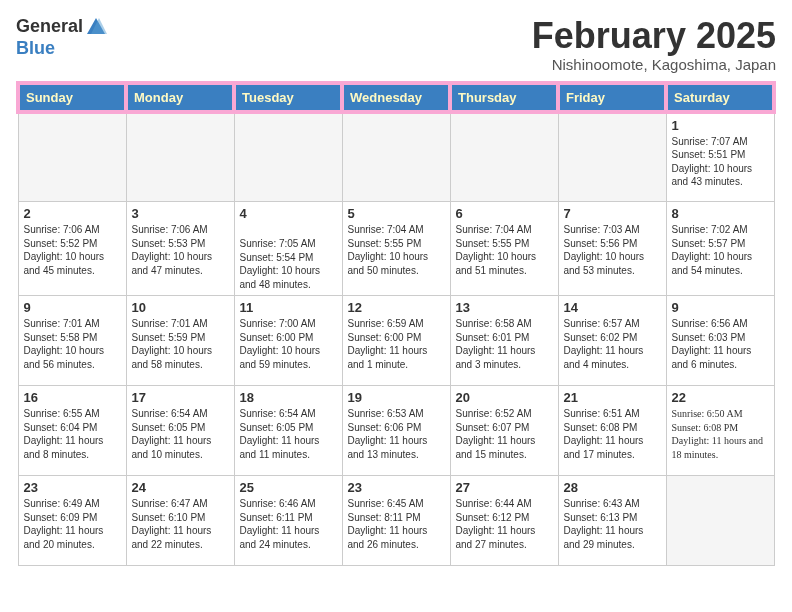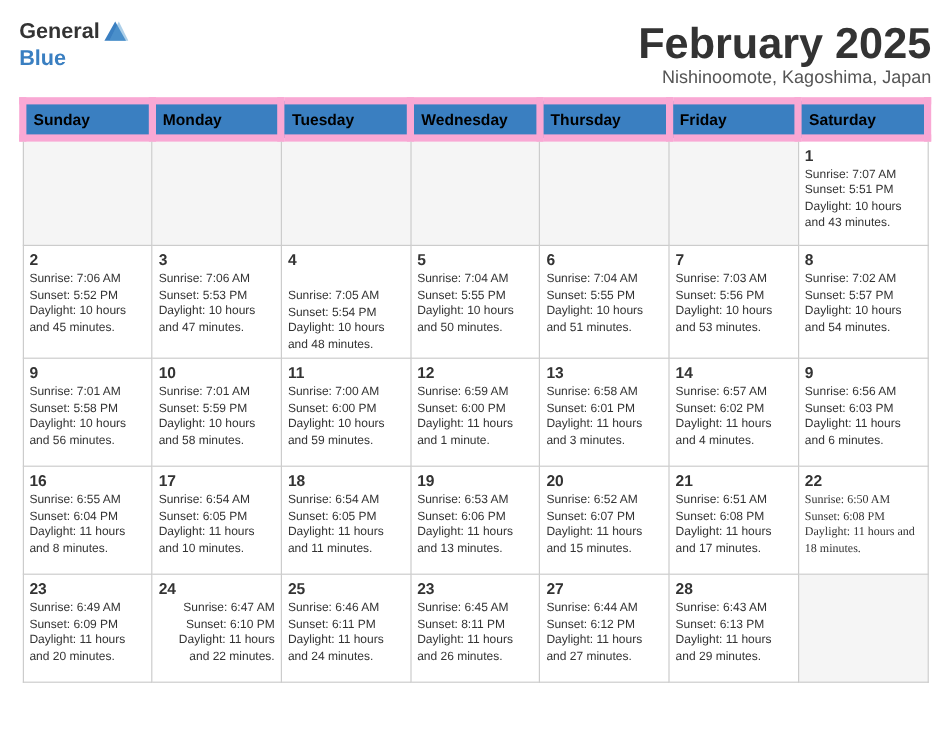--- a/index.html
+++ b/index.html
@@ -53,26 +53,26 @@
       font-size: 15px;
       color: #555;
     }
     table {
       width: 100%;
       border-collapse: collapse;
       table-layout: fixed;
     }
     th {
       background-color: #3a7fc1;
-      color: #000000;
+      color: #fef9c3;
       font-size: 13px;
       font-weight: bold;
       padding: 5px 6px;
       text-align: left;
-      border: 6px solid #f9a8d4;
+      border: 4px solid #f9a8d4;
     }
     td {
       border: 1px solid #ccc;
       vertical-align: top;
       padding: 4px 5px;
       height: 90px;
       background: #fff;
     }
     td.empty {
       background: #f5f5f5;
@@ -270,21 +270,21 @@
       </tr>
       <tr>
         <td>
           <div class="day-num">23</div>
           <div class="day-info" style="white-space: pre-line;">Sunrise: 6:49 AM
 Sunset: 6:09 PM
 Daylight: 11 hours and 20 minutes.</div>
         </td>
         <td>
           <div class="day-num">24</div>
-          <div class="day-info" style="white-space: pre-line; text-align: right;">Sunrise: 6:47 AM
+          <div class="day-info" style="white-space: pre-line;">Sunrise: 6:47 AM
 Sunset: 6:10 PM
 Daylight: 11 hours and 22 minutes.</div>
         </td>
         <td>
           <div class="day-num">25</div>
           <div class="day-info" style="white-space: pre-line;">Sunrise: 6:46 AM
 Sunset: 6:11 PM
 Daylight: 11 hours and 24 minutes.</div>
         </td>
         <td>

